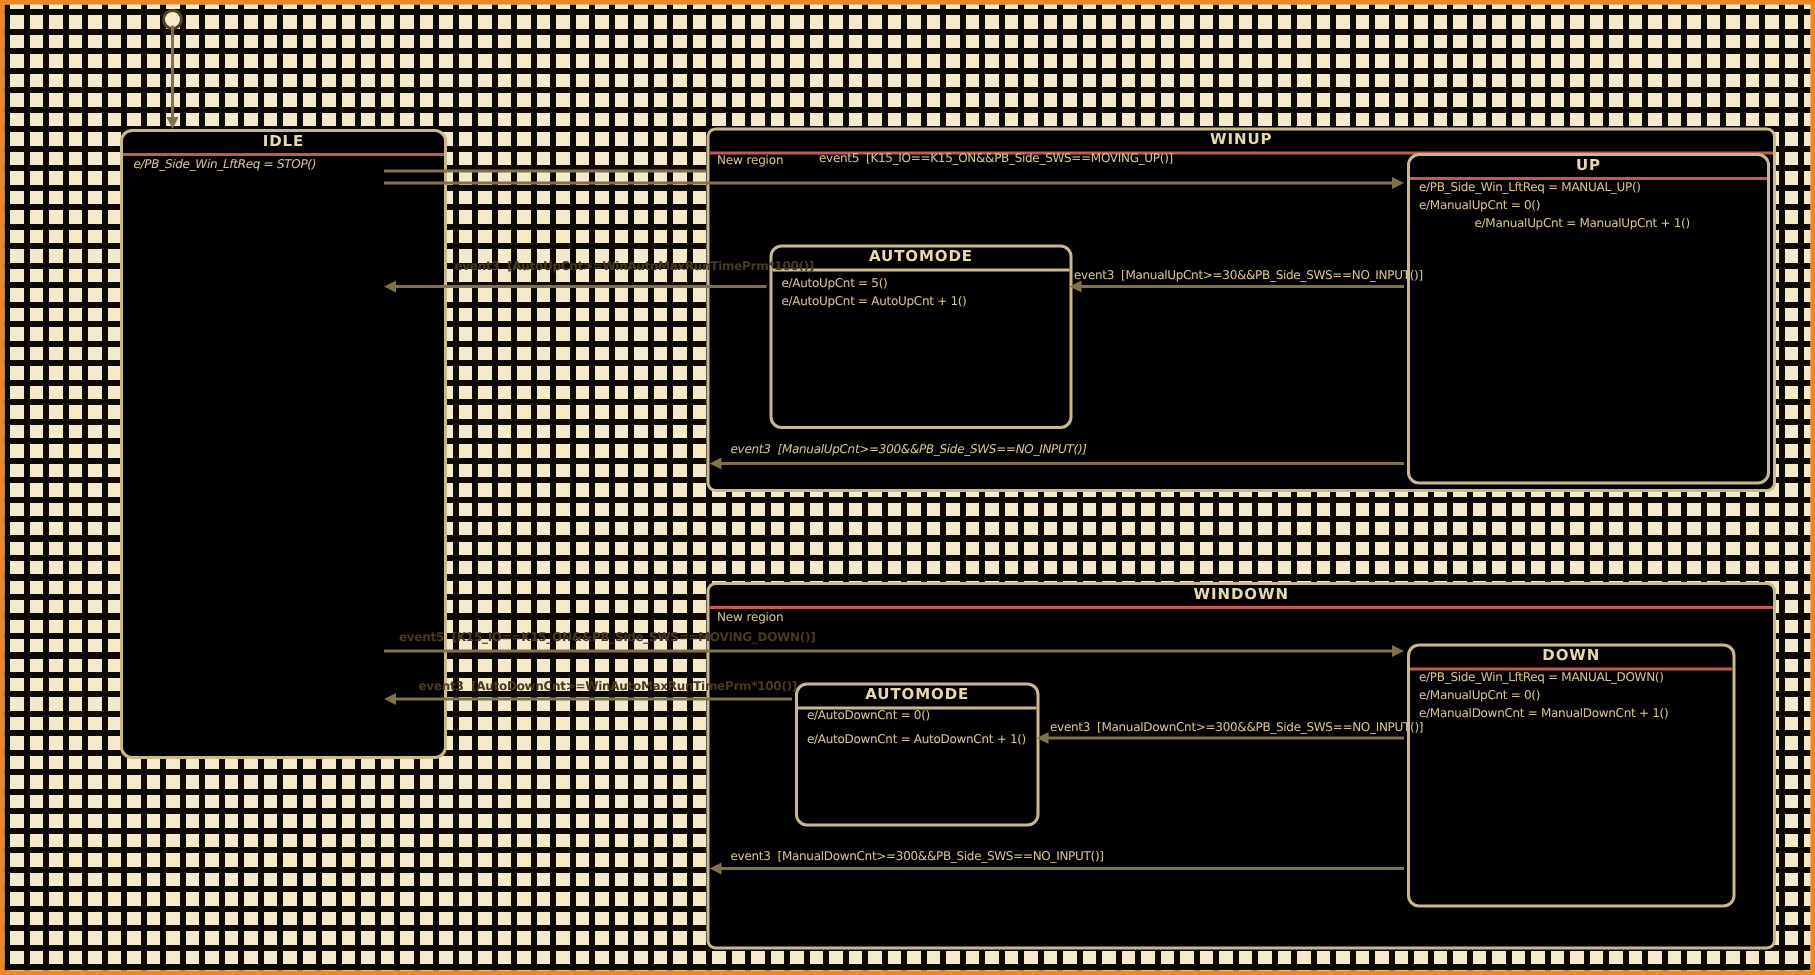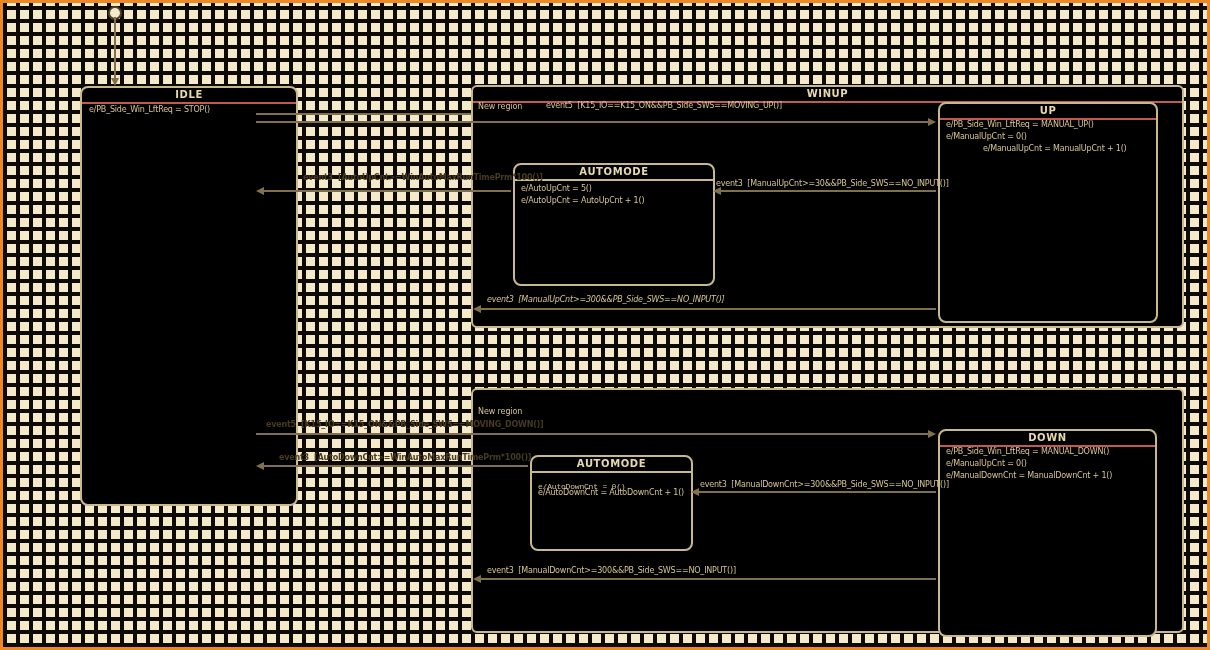--- a/index.html
+++ b/index.html
@@ -80,54 +80,55 @@
 <body>
 
 <div id="canvas">
 
   <div class="init-circle"></div>
   <div class="vline" style="left:111px;top:14px;height:62px;"></div>
   <div class="arr down" style="left:108px;top:75px;"></div>
 
   <div class="state" style="left:35px;top:83px;width:218px;height:420px;margin-left:42px;">
     <span class="state-title">IDLE</span>
-    <div class="act" style="left:7px;top:16px;">e/PB_Side_Win_LftReq = STOP()</div>
+    <div class="act" style="left:7px;top:16px;font-style:italic;">e/PB_Side_Win_LftReq = STOP()</div>
   </div>
 
   <div class="state region" style="left:468px;top:82px;width:713px;height:243px;">
     <span class="state-title">WINUP</span>
     <div class="region-label" style="left:5px;top:15px;">New region</div>
 
-    <div class="state inner" style="left:465px;top:15px;width:220px;height:221px;">
+    <div class="state inner" style="left:465px;top:15px;width:242px;height:221px;">
       <span class="state-title">UP</span>
       <div class="act" style="left:6px;top:15px;">e/PB_Side_Win_LftReq = MANUAL_UP()</div>
       <div class="act" style="left:6px;top:27px;">e/ManualUpCnt = 0()</div>
       <div class="act" style="left:20px;top:39px;margin-left:23px;">e/ManualUpCnt = ManualUpCnt + 1()</div>
     </div>
 
     <div class="state inner" style="left:40px;top:76px;width:202px;height:123px;">
       <span class="state-title tan">AUTOMODE</span>
       <div class="act" style="left:6px;top:18px;">e/AutoUpCnt = 5()</div>
       <div class="act" style="left:6px;top:30px;">e/AutoUpCnt = AutoUpCnt + 1()</div>
     </div>
   </div>
 
   <div class="state region" style="left:468px;top:385px;width:713px;height:245px;">
+    <span class="state-title">WINDOWN</span>
     <div class="region-label" style="left:5px;top:17px;">New region</div>
 
-    <div class="state inner" style="left:465px;top:39px;width:219px;height:208px;">
+    <div class="state inner" style="left:465px;top:39px;width:219px;height:176px;">
       <span class="state-title">DOWN</span>
       <div class="act" style="left:6px;top:15px;">e/PB_Side_Win_LftReq = MANUAL_DOWN()</div>
       <div class="act" style="left:6px;top:27px;">e/ManualUpCnt = 0()</div>
       <div class="act" style="left:6px;top:39px;">e/ManualDownCnt = ManualDownCnt + 1()</div>
     </div>
 
     <div class="state inner" style="left:57px;top:65px;width:163px;height:96px;">
       <span class="state-title tan">AUTOMODE</span>
-      <div class="act" style="left:6px;top:24px;font-family:Liberation Mono, monospace;">e/AutoDownCnt = 0()</div>
+      <div class="act" style="left:6px;top:14px;">e/AutoDownCnt = 0()</div>
       <div class="act" style="left:6px;top:30px;">e/AutoDownCnt = AutoDownCnt + 1()</div>
     </div>
   </div>
 
   <div class="hline" style="left:253px;top:110px;width:215px;"></div>
   <div class="hline" style="left:253px;top:118px;width:672px;"></div>
   <div class="arr right" style="left:925px;top:115px;"></div>
   <div class="t-label on-black" style="left:543px;top:98px;">event5  [K15_IO==K15_ON&amp;&amp;PB_Side_SWS==MOVING_UP()]</div>
 
   <div class="hline" style="left:260px;top:187px;width:248px;"></div>

